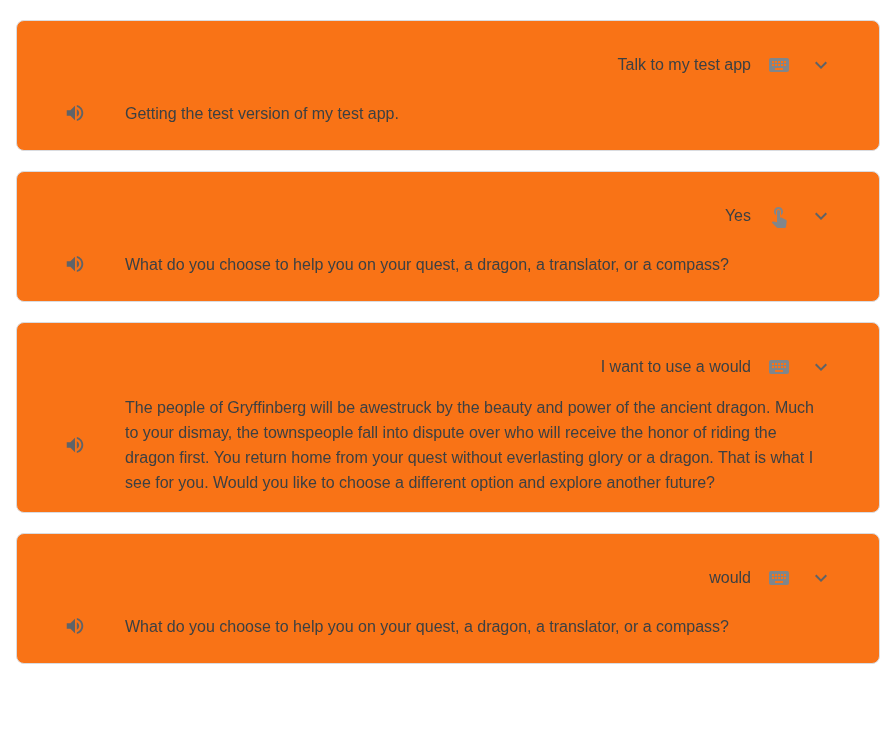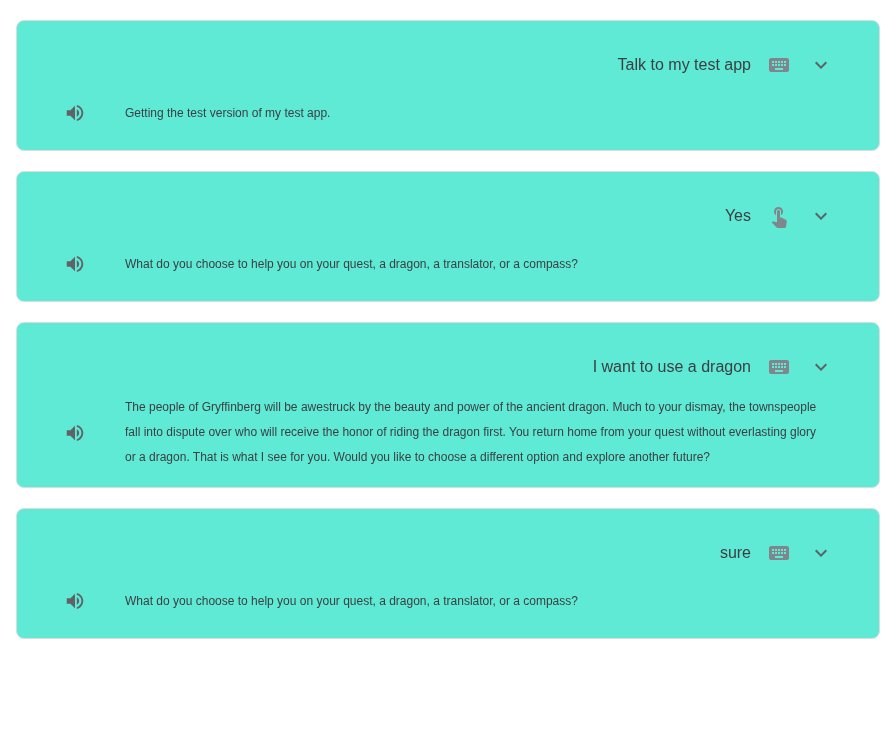--- a/index.html
+++ b/index.html
@@ -9,21 +9,21 @@
     height: 735px;
     background: #ffffff;
     overflow: hidden;
     font-family: "Liberation Sans", sans-serif;
   }
   .log {
     padding: 20px 16px 0 16px;
   }
   .card {
     box-sizing: border-box;
-    background: #5eead4;
+    background: #f97316;
     border: 1px solid #dadce0;
     border-radius: 8px;
     padding: 32px 46px 17px 46px;
     margin-bottom: 20px;
   }
   .input-row {
     display: flex;
     justify-content: flex-end;
     align-items: center;
     height: 24px;
@@ -71,21 +71,21 @@
     background: transparent;
     color: #5f6368;
     cursor: pointer;
     flex: none;
     margin-right: 38px;
     display: flex;
     align-items: center;
     justify-content: center;
   }
   .response-text {
-    font-size: 12px;
+    font-size: 16px;
     line-height: 25px;
     color: #3c4043;
     max-width: 702px;
   }
   .response-text p {
     margin: 0;
   }
   svg { display: block; }
 </style>
 </head>
@@ -148,21 +148,21 @@
         </span>
       </button>
       <div class="response-text">
         <p>What do you choose to help you on your quest, a dragon, a translator, or a compass?</p>
       </div>
     </div>
   </section>
 
   <section class="card">
     <div class="input-row">
-      <span class="input-label">I want to use a dragon</span>
+      <span class="input-label">I want to use a would</span>
       <span class="method-icon">
         <svg width="24" height="24" viewBox="0 0 24 24" fill="currentColor">
             <path d="M20 5H4c-1.1 0-1.99.9-1.99 2L2 17c0 1.1.9 2 2 2h16c1.1 0 2-.9 2-2V7c0-1.1-.9-2-2-2zm-9 3h2v2h-2V8zm0 3h2v2h-2v-2zM8 8h2v2H8V8zm0 3h2v2H8v-2zm-1 2H5v-2h2v2zm0-3H5V8h2v2zm9 7H8v-2h8v2zm0-4h-2v-2h2v2zm0-3h-2V8h2v2zm3 3h-2v-2h2v2zm0-3h-2V8h2v2z"></path>
           </svg>
       </span>
       <button class="expand-btn">
         <span>
           <svg width="24" height="24" viewBox="0 0 24 24" fill="currentColor">
               <path d="M7.41 8.59L12 13.17l4.59-4.58L18 10l-6 6-6-6 1.41-1.41z"></path>
             </svg>
@@ -178,21 +178,21 @@
         </span>
       </button>
       <div class="response-text">
         <p>The people of Gryffinberg will be awestruck by the beauty and power of the ancient dragon. Much to your dismay, the townspeople fall into dispute over who will receive the honor of riding the dragon first. You return home from your quest without everlasting glory or a dragon. That is what I see for you. Would you like to choose a different option and explore another future?</p>
       </div>
     </div>
   </section>
 
   <section class="card">
     <div class="input-row">
-      <span class="input-label">sure</span>
+      <span class="input-label">would</span>
       <span class="method-icon">
         <svg width="24" height="24" viewBox="0 0 24 24" fill="currentColor">
             <path d="M20 5H4c-1.1 0-1.99.9-1.99 2L2 17c0 1.1.9 2 2 2h16c1.1 0 2-.9 2-2V7c0-1.1-.9-2-2-2zm-9 3h2v2h-2V8zm0 3h2v2h-2v-2zM8 8h2v2H8V8zm0 3h2v2H8v-2zm-1 2H5v-2h2v2zm0-3H5V8h2v2zm9 7H8v-2h8v2zm0-4h-2v-2h2v2zm0-3h-2V8h2v2zm3 3h-2v-2h2v2zm0-3h-2V8h2v2z"></path>
           </svg>
       </span>
       <button class="expand-btn">
         <span>
           <svg width="24" height="24" viewBox="0 0 24 24" fill="currentColor">
               <path d="M7.41 8.59L12 13.17l4.59-4.58L18 10l-6 6-6-6 1.41-1.41z"></path>
             </svg>

